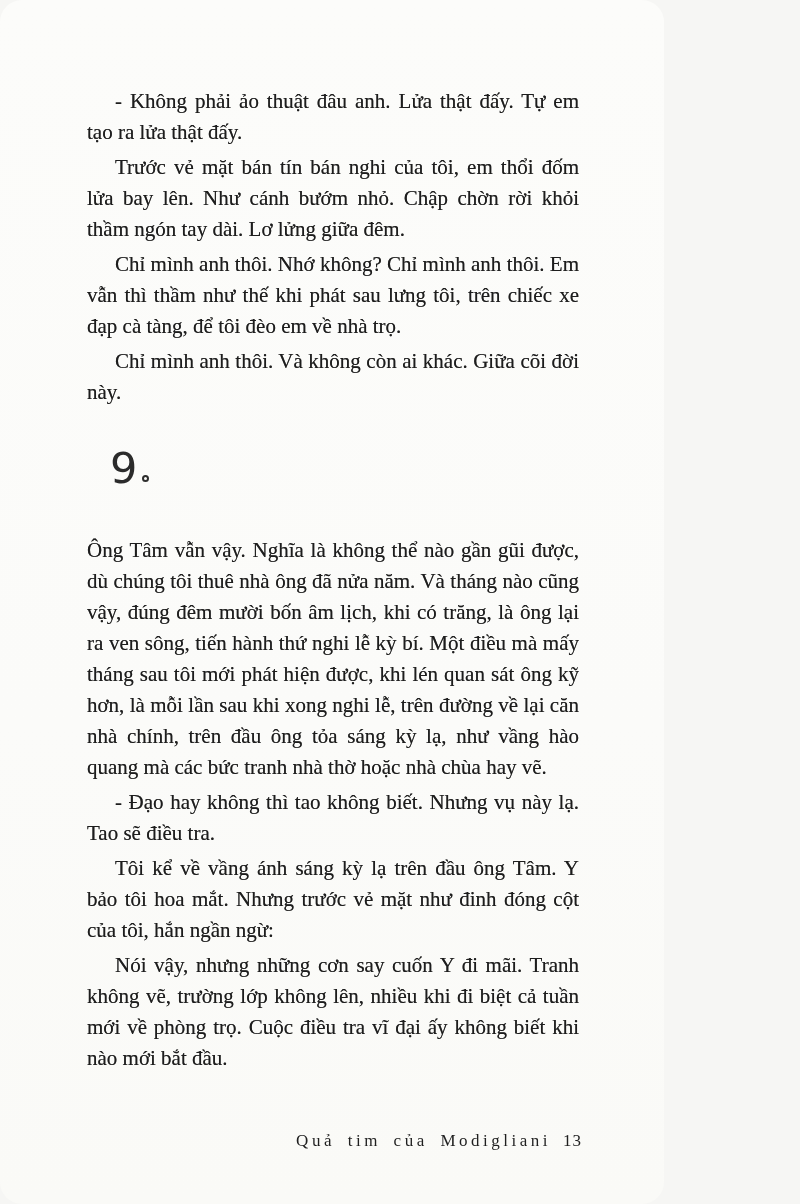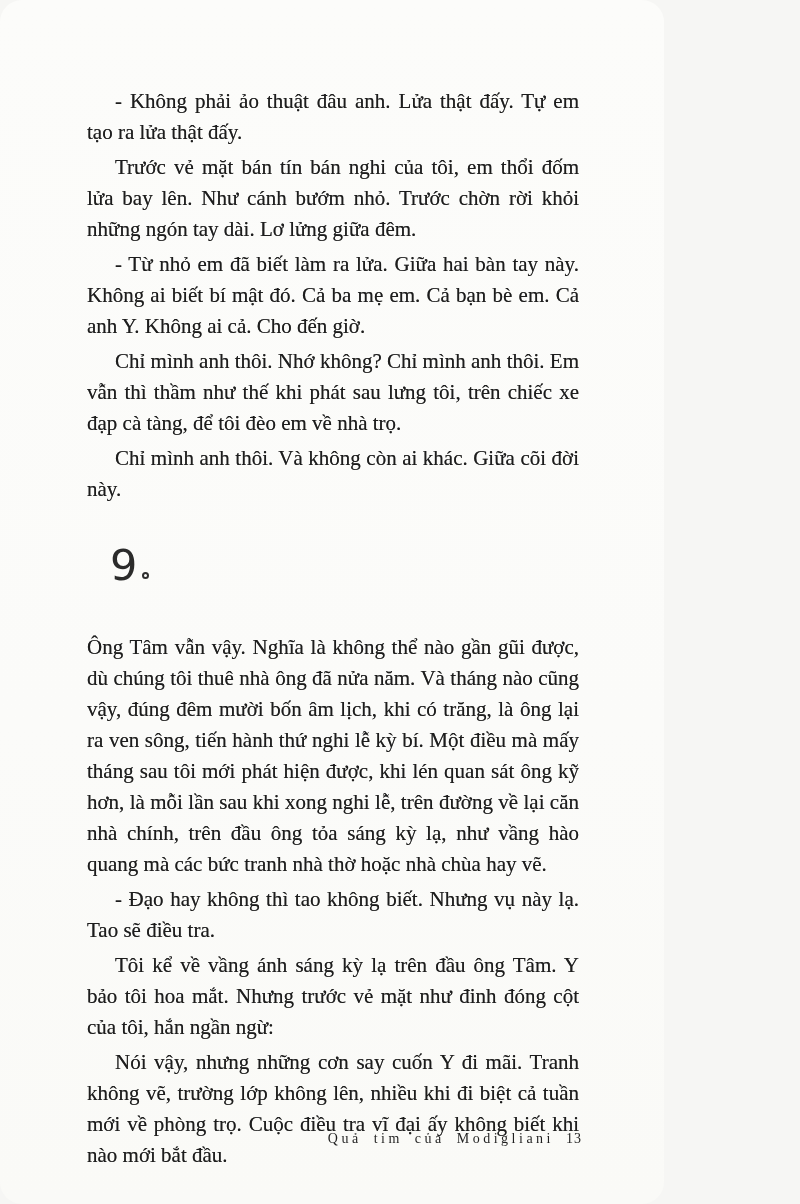--- a/index.html
+++ b/index.html
@@ -49,40 +49,39 @@
     width: 7px; height: 7px;
     border: 2px solid #2e2e2e;
     border-radius: 50%;
     margin-left: 5px;
     margin-bottom: 9px;
   }
   .footer {
     position: absolute;
     top: 1131px;
     right: 82px;
-    font-size: 14px;
+    font-size: 17px;
     color: #1f1f1f;
     letter-spacing: 3.5px;
     word-spacing: 5px;
     white-space: nowrap;
   }
   .footer .page-number {
     margin-left: 12px;
     letter-spacing: 1px;
   }
 </style>
 </head>
 <body>
 
 <div class="page">
   <div class="text-block">
 
     <p class="para">- Không phải ảo thuật đâu anh. Lửa thật đấy. Tự em tạo ra lửa thật đấy.</p>
-    <p class="para">Trước vẻ mặt bán tín bán nghi của tôi, em thổi đốm lửa bay lên. Như cánh bướm nhỏ. Trước chờn rời khỏi những ngón tay dài. Lơ lửng giữa đêm.</p>
-    <p class="para">- Từ nhỏ em đã biết làm ra lửa. Giữa hai bàn tay này. Không ai biết bí mật đó. Cả ba mẹ em. Cả bạn bè em. Cả anh Y. Không ai cả. Cho đến giờ.</p>
+    <p class="para">Trước vẻ mặt bán tín bán nghi của tôi, em thổi đốm lửa bay lên. Như cánh bướm nhỏ. Chập chờn rời khỏi thầm ngón tay dài. Lơ lửng giữa đêm.</p>
     <p class="para">Chỉ mình anh thôi. Nhớ không? Chỉ mình anh thôi. Em vẫn thì thầm như thế khi phát sau lưng tôi, trên chiếc xe đạp cà tàng, để tôi đèo em về nhà trọ.</p>
     <p class="para">Chỉ mình anh thôi. Và không còn ai khác. Giữa cõi đời này.</p>
 
     <div class="chapter">
       <span class="ch-num">9</span>
       <span class="ch-dot"></span>
     </div>
 
     <p class="para no-indent">Ông Tâm vẫn vậy. Nghĩa là không thể nào gần gũi được, dù chúng tôi thuê nhà ông đã nửa năm. Và tháng nào cũng vậy, đúng đêm mười bốn âm lịch, khi có trăng, là ông lại ra ven sông, tiến hành thứ nghi lễ kỳ bí. Một điều mà mấy tháng sau tôi mới phát hiện được, khi lén quan sát ông kỹ hơn, là mỗi lần sau khi xong nghi lễ, trên đường về lại căn nhà chính, trên đầu ông tỏa sáng kỳ lạ, như vầng hào quang mà các bức tranh nhà thờ hoặc nhà chùa hay vẽ.</p>
     <p class="para">- Đạo hay không thì tao không biết. Nhưng vụ này lạ. Tao sẽ điều tra.</p>

